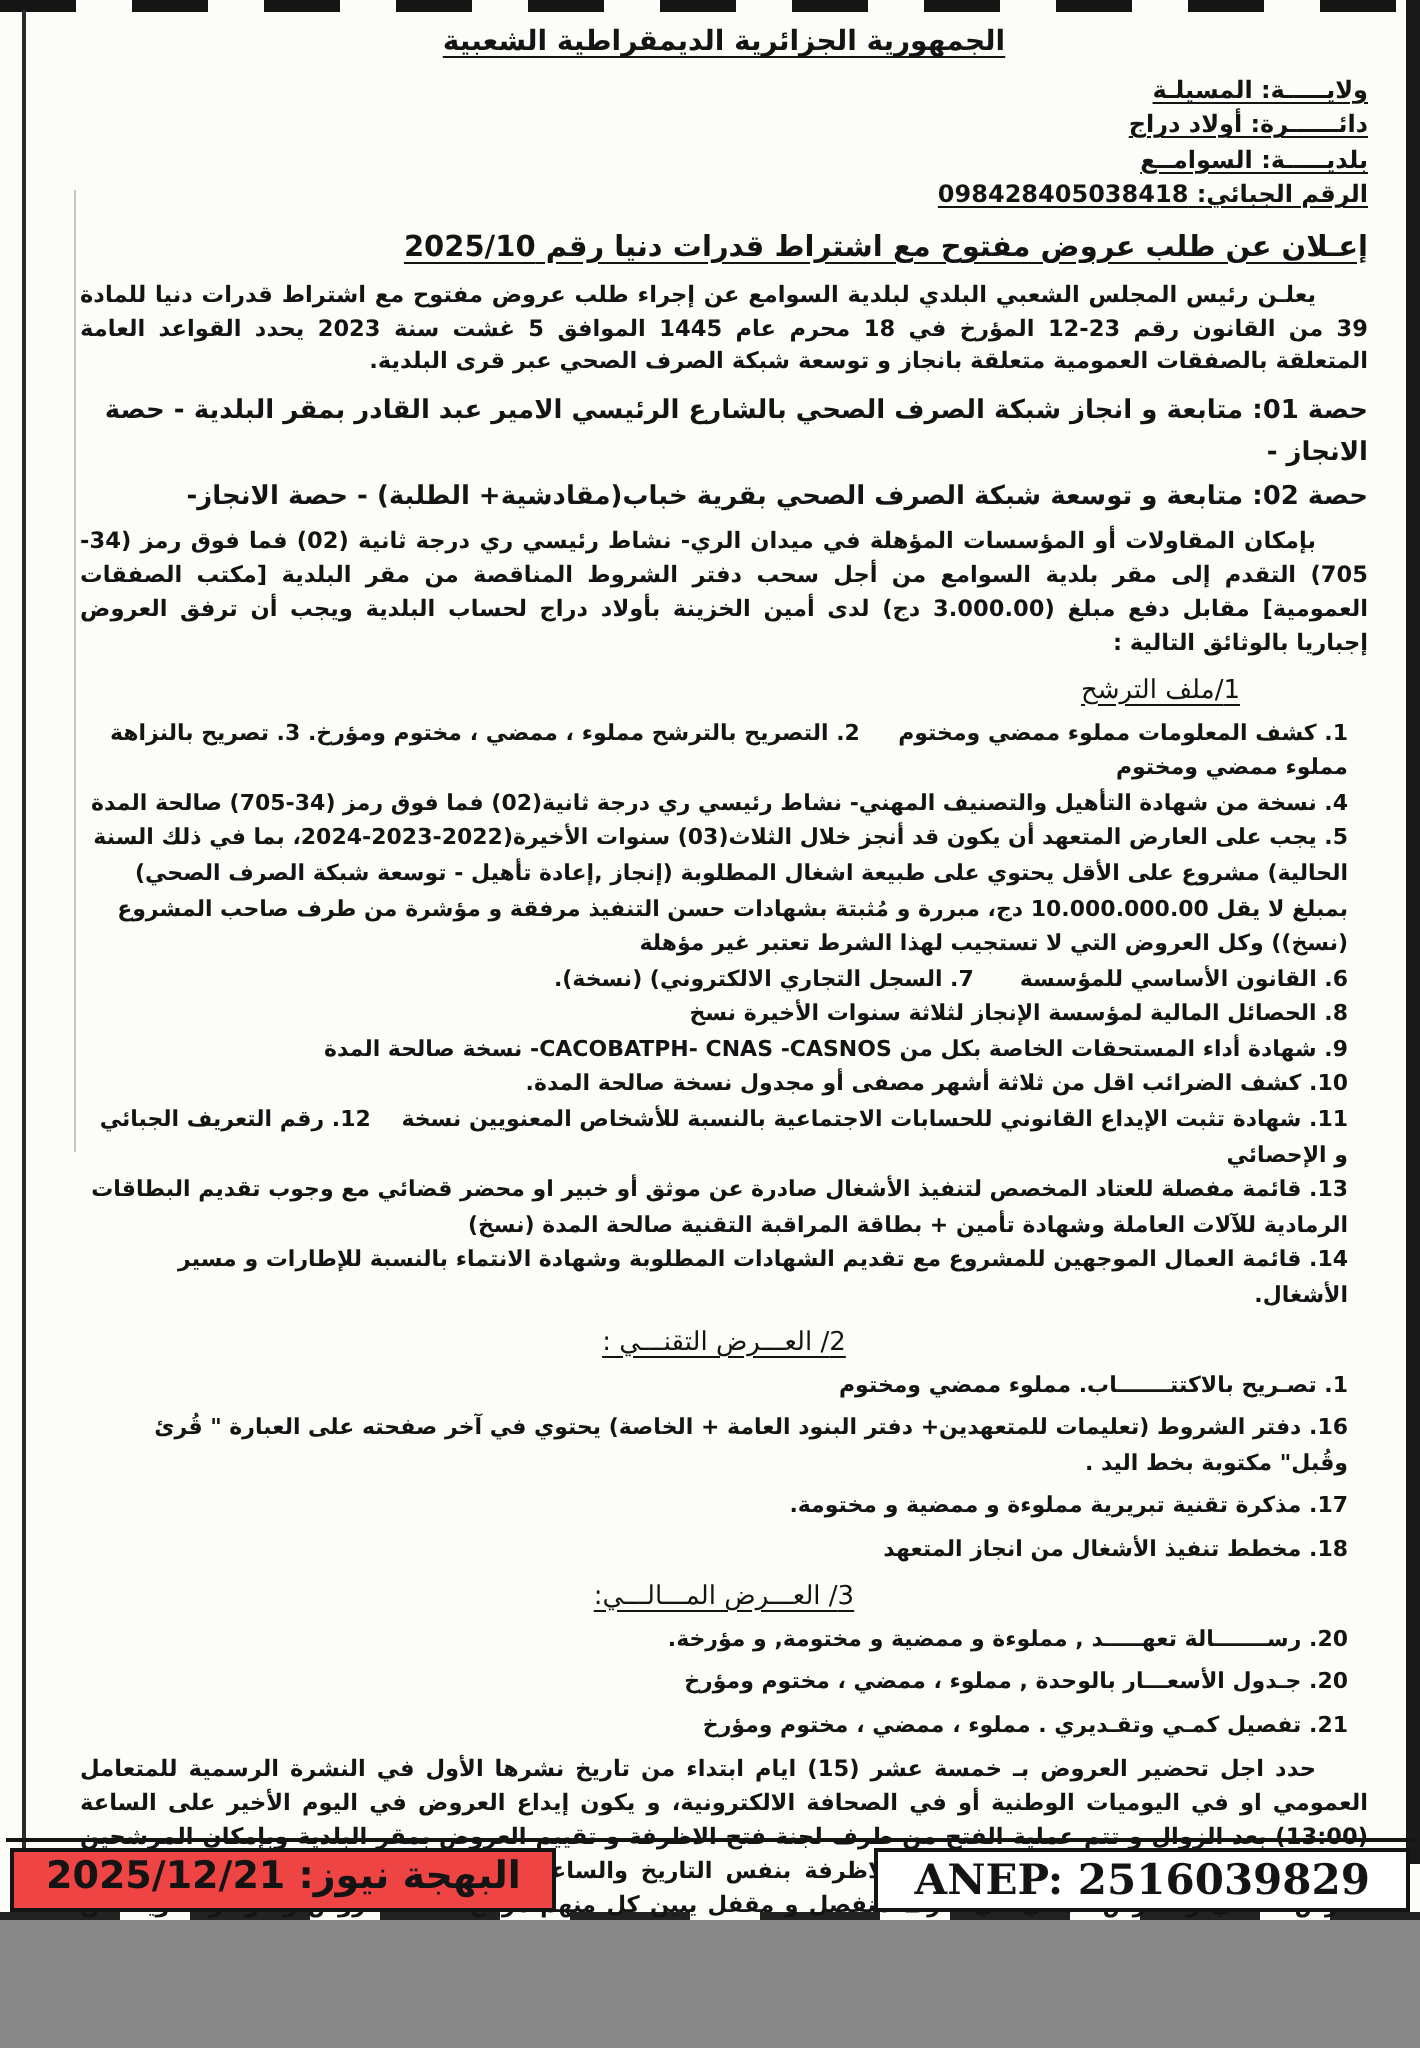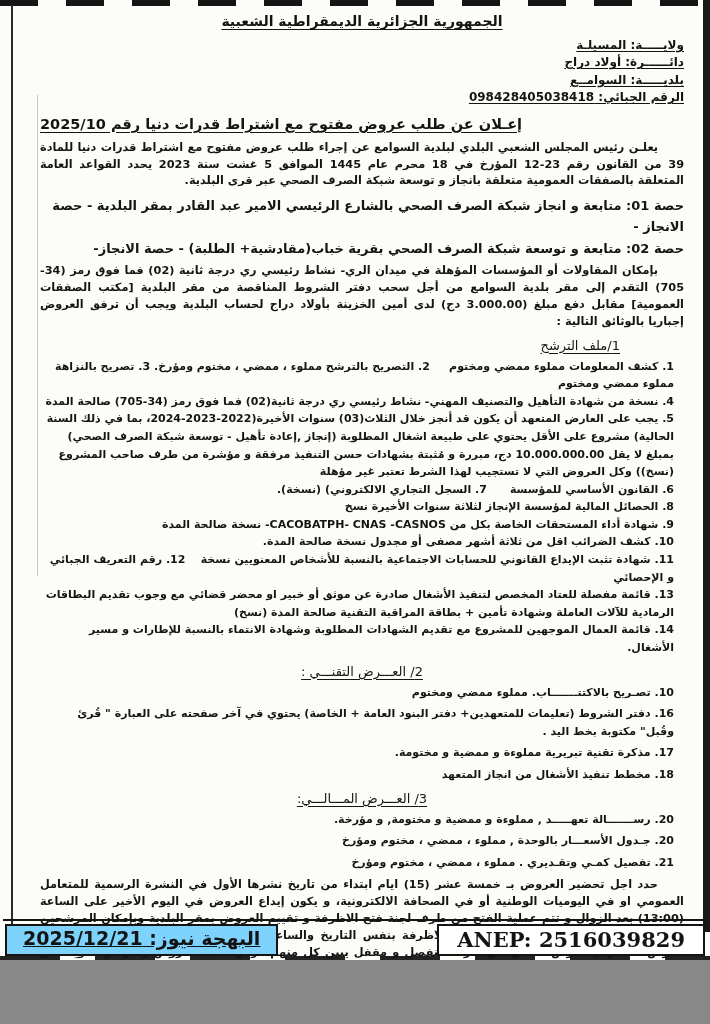--- a/index.html
+++ b/index.html
@@ -19,21 +19,21 @@
     background:repeating-linear-gradient(90deg,#222 0 60px, transparent 60px 95px); }
 
   .content { position:relative; padding:13px 26px 0 40px; }
 
   .republic { text-align:center; font-weight:bold; font-size:14px;
     text-decoration:underline; text-underline-offset:3px; margin-bottom:8px; }
 
   .admin { text-align:right; font-weight:bold; font-size:12px; line-height:1.45; width:max-content; margin-right:0;margin-left:46px; }
   .admin div { text-decoration:underline; text-underline-offset:2px; }
 
-  .main-title { text-align:left; font-weight:bold; font-size:14.5px;
+  .main-title { text-align:right; font-weight:bold; font-size:14.5px;
     text-decoration:underline; text-underline-offset:3px; margin:9px 0 8px; }
 
   .para { font-size:11.3px; font-weight:bold; line-height:1.5; text-align:justify; }
   .para.indent { text-indent:26px; }
   .lot { font-size:13px; font-weight:bold; line-height:1.55; margin:2px 0; }
   .mt4{margin-top:4px;} .mt6{margin-top:6px;}
 
   .sec-heading { font-weight:normal; font-size:13px; text-decoration:underline;
     text-underline-offset:3px; margin:7px 0 5px; }
   .sec-heading.right { text-align:right; padding-right:64px; }
@@ -45,21 +45,21 @@
 
   .envelope { text-align:center; font-weight:bold; }
   .envelope .to-line   { font-size:11.8px; line-height:1.6; }
   .envelope .ref-line  { font-size:12.4px; line-height:1.6; }
   .envelope .subj-line { font-size:12.6px; line-height:1.7; }
 
   .footer { position:absolute; bottom:4px; left:3px; right:3px;
     display:flex; direction:ltr; justify-content:space-between; align-items:stretch;
     border-top:2px solid #141414; padding:3px 2px 0 2px; }
   .footer .paper-box { border:2px solid #141414; padding:1px 16px 2px;
-    font-weight:bold; font-size:19px; direction:rtl; background:#7dd3fc;text-decoration:underline; }
+    font-weight:bold; font-size:19px; direction:rtl; background:#ef4444; }
   .footer .anep-box { border:2px solid #141414; padding:1px 18px 2px;
     font-weight:bold; font-size:21px; font-family:"DejaVu Serif", serif;
     direction:ltr; background:#fff; }
 </style>
 </head>
 <body>
 
 <div class="page">
   <div class="edge-top"></div>
   <div class="edge-left"></div>
@@ -96,21 +96,21 @@
       <div class="item">8. الحصائل المالية لمؤسسة الإنجاز لثلاثة سنوات الأخيرة نسخ</div>
       <div class="item">9. شهادة أداء المستحقات الخاصة بكل من CACOBATPH- CNAS -CASNOS- نسخة صالحة المدة</div>
       <div class="item">10. كشف الضرائب اقل من ثلاثة أشهر مصفى أو مجدول نسخة صالحة المدة.</div>
       <div class="item">11. شهادة تثبت الإيداع القانوني للحسابات الاجتماعية بالنسبة للأشخاص المعنويين نسخة&nbsp;&nbsp;&nbsp; 12. رقم التعريف الجبائي و الإحصائي</div>
       <div class="item">13. قائمة مفصلة للعتاد المخصص لتنفيذ الأشغال صادرة عن موثق أو خبير او محضر قضائي مع وجوب تقديم البطاقات الرمادية للآلات العاملة وشهادة تأمين + بطاقة المراقبة التقنية صالحة المدة (نسخ)</div>
       <div class="item">14. قائمة العمال الموجهين للمشروع مع تقديم الشهادات المطلوبة وشهادة الانتماء بالنسبة للإطارات و مسير الأشغال.</div>
     </div>
 
     <div class="sec-heading center">2/ العـــرض التقنـــي :</div>
     <div class="items spread">
-      <div class="item">10. تصـريح بالاكتتـــــــاب. مملوء ممضي ومختوم</div>
+      <div class="item">1. تصـريح بالاكتتـــــــاب. مملوء ممضي ومختوم</div>
       <div class="item">16. دفتر الشروط (تعليمات للمتعهدين+ دفتر البنود العامة + الخاصة) يحتوي في آخر صفحته على العبارة " قُرئ وقُبل" مكتوبة بخط اليد .</div>
       <div class="item">17. مذكرة تقنية تبريرية مملوءة و ممضية و مختومة.</div>
       <div class="item">18. مخطط تنفيذ الأشغال من انجاز المتعهد</div>
     </div>
 
     <div class="sec-heading center">3/ العـــرض المـــالـــي:</div>
     <div class="items spread">
       <div class="item">20. رســـــــالة تعهـــــد , مملوءة و ممضية و مختومة, و مؤرخة.</div>
       <div class="item">20. جـدول الأسعـــار بالوحدة , مملوء ، ممضي ، مختوم ومؤرخ</div>
       <div class="item">21. تفصيل كمـي وتقـديري . مملوء ، ممضي ، مختوم ومؤرخ</div>

